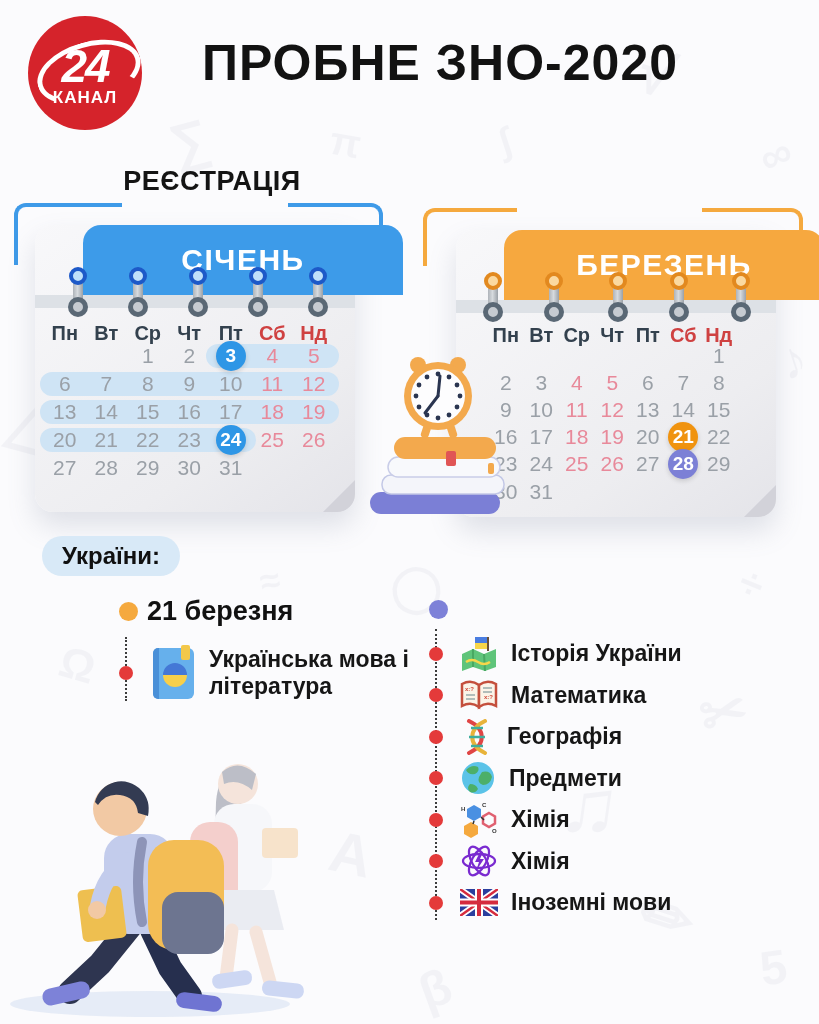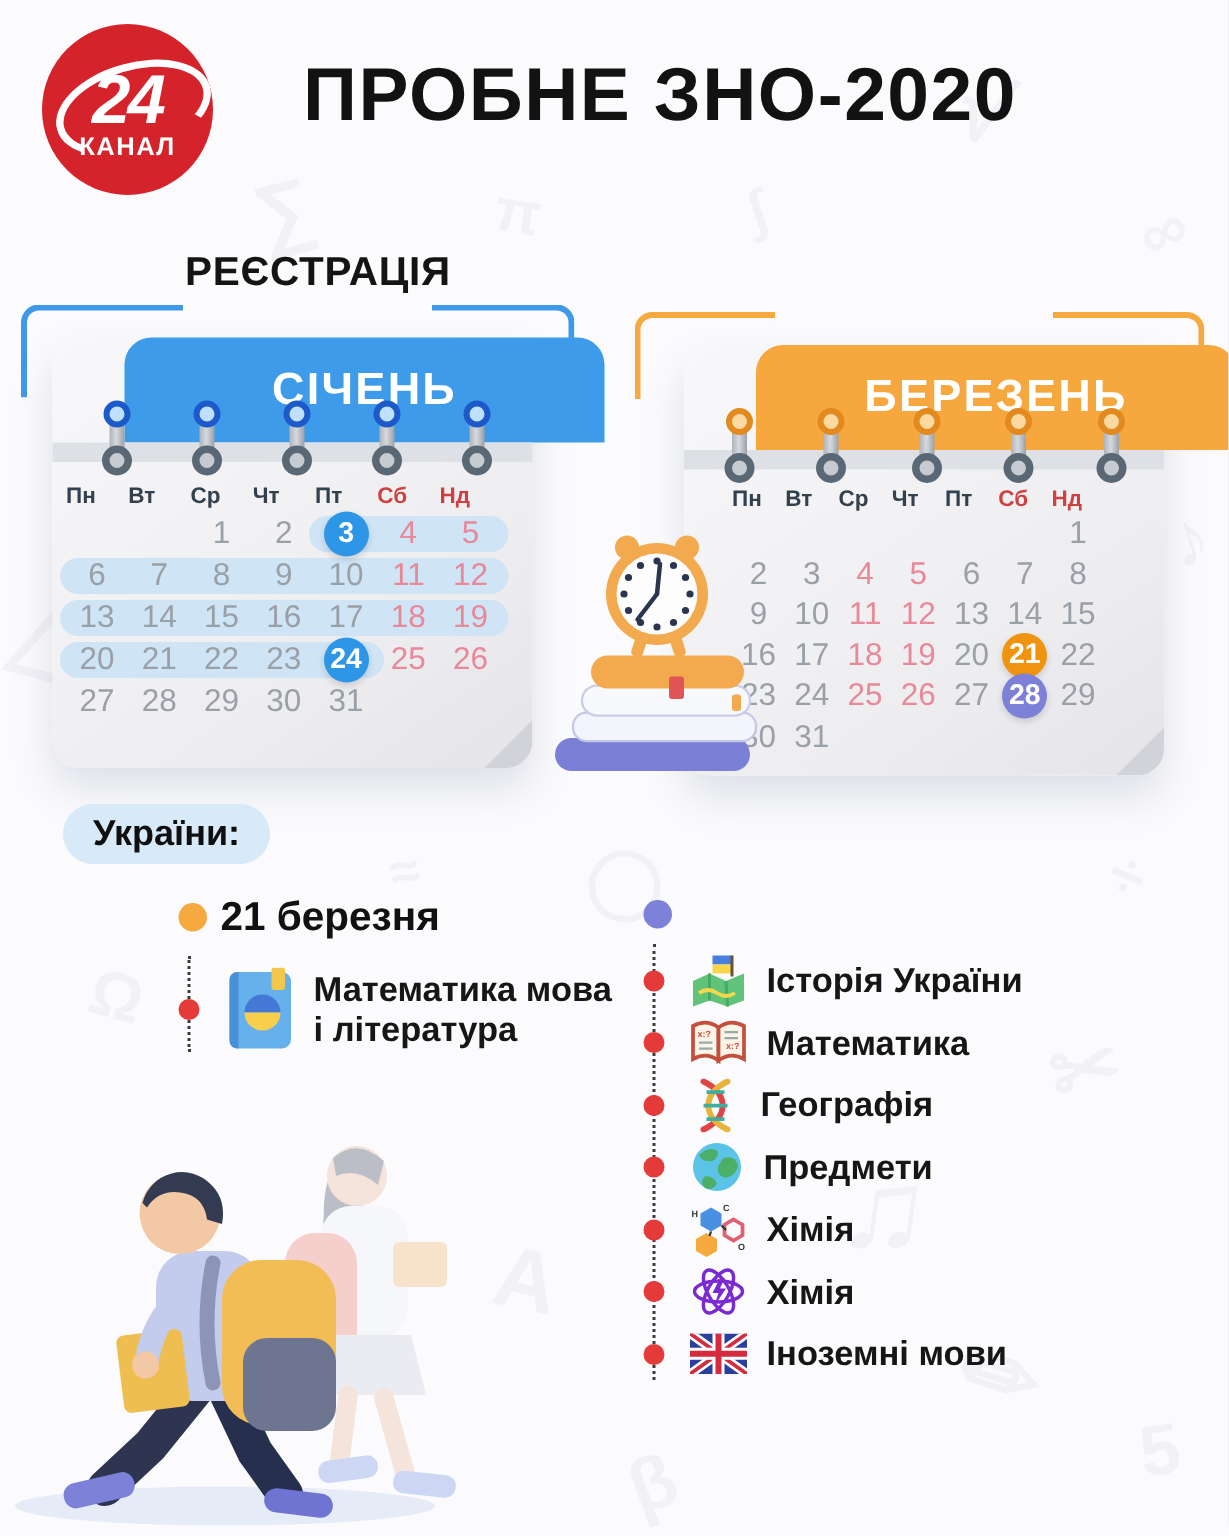--- a/index.html
+++ b/index.html
@@ -41,21 +41,21 @@
   .cal-head.orange{background:#f6a83f;}
   .cal-month{font-size:30px;font-weight:800;color:#fff;letter-spacing:1.5px;}
   .cal-strip{position:absolute;left:0;top:70px;width:100%;height:13px;background:#dde1e6;}
   .ring{position:absolute;width:20px;top:42px;height:50px;}
   .ring .strap{position:absolute;left:5px;top:8px;width:10px;height:32px;border-radius:5px;
                background:linear-gradient(90deg,#aeb3b9,#d6dade 45%,#9aa0a7);}
   .ring .top{position:absolute;left:1px;top:0;width:10px;height:10px;border-radius:50%;border:4px solid #1d59c8;background:#bfe0fa;}
   .cal-card.orange-card .ring .top{border-color:#e2891f;background:#fbd9a0;}
   .ring .bot{position:absolute;left:0;top:30px;width:10px;height:10px;border-radius:50%;border:5px solid #5a6875;background:#c6cbd1;}
   .cal-days{position:absolute;display:flex;}
-  .day{width:var(--colw);font-size:15px;font-weight:700;color:#33414e;}
+  .day{width:var(--colw);text-align:center;font-size:20px;font-weight:700;color:#33414e;}
   .day.wk-h{color:#cf4141;}
   .cal-weeks{position:absolute;}
   .week{position:relative;height:var(--rowh);display:flex;align-items:center;}
   .band{position:absolute;top:50%;margin-top:-12px;height:24px;border-radius:12px;z-index:0;}
   .cell{position:relative;z-index:1;width:var(--colw);display:flex;align-items:center;justify-content:center;
         font-size:21px;font-weight:500;color:#9aa0a7;height:100%;}
   .cell.wk{color:#e8899a;}
   .circle{width:30px;height:30px;border-radius:50%;display:flex;align-items:center;justify-content:center;
           color:#fff;font-size:19px;font-weight:800;box-shadow:0 2px 5px rgba(0,0,0,.15);}
   .fold{position:absolute;right:0;bottom:0;width:0;height:0;border-style:solid;
@@ -368,21 +368,21 @@
           <span class="rdot"></span>
           <span class="icon">
             <svg width="46" height="56" viewBox="0 0 46 56">
               <rect x="3" y="3" width="41" height="51" rx="6" fill="#66b0ec"></rect>
               <path d="M9,3 h-1 a5,5 0 0 0 -5,5 v41 a5,5 0 0 0 5,5 h1 z" fill="#4a90d8"></path>
               <rect x="31" y="0" width="9" height="15" rx="2" fill="#f3c84a"></rect>
               <path d="M13,30 a12,12 0 0 1 24,0 z" fill="#4478d6"></path>
               <path d="M13,30 a12,12 0 0 0 24,0 z" fill="#f7cf4a"></path>
             </svg>
           </span>
-          <span class="lbl">Математика мова і література</span>
+          <span class="lbl">Українська мова і література</span>
         </div>
       </div>
   </div>
 
   <div class="date-group" id="group-b" style="left:429px;top:600px;">
     <div class="date-head">
       <span class="date-dot" id="dot-b" style="background: rgb(125, 129, 216);"></span>
     </div>
     <div class="items" id="items-b">
       <div class="dotline"></div>

